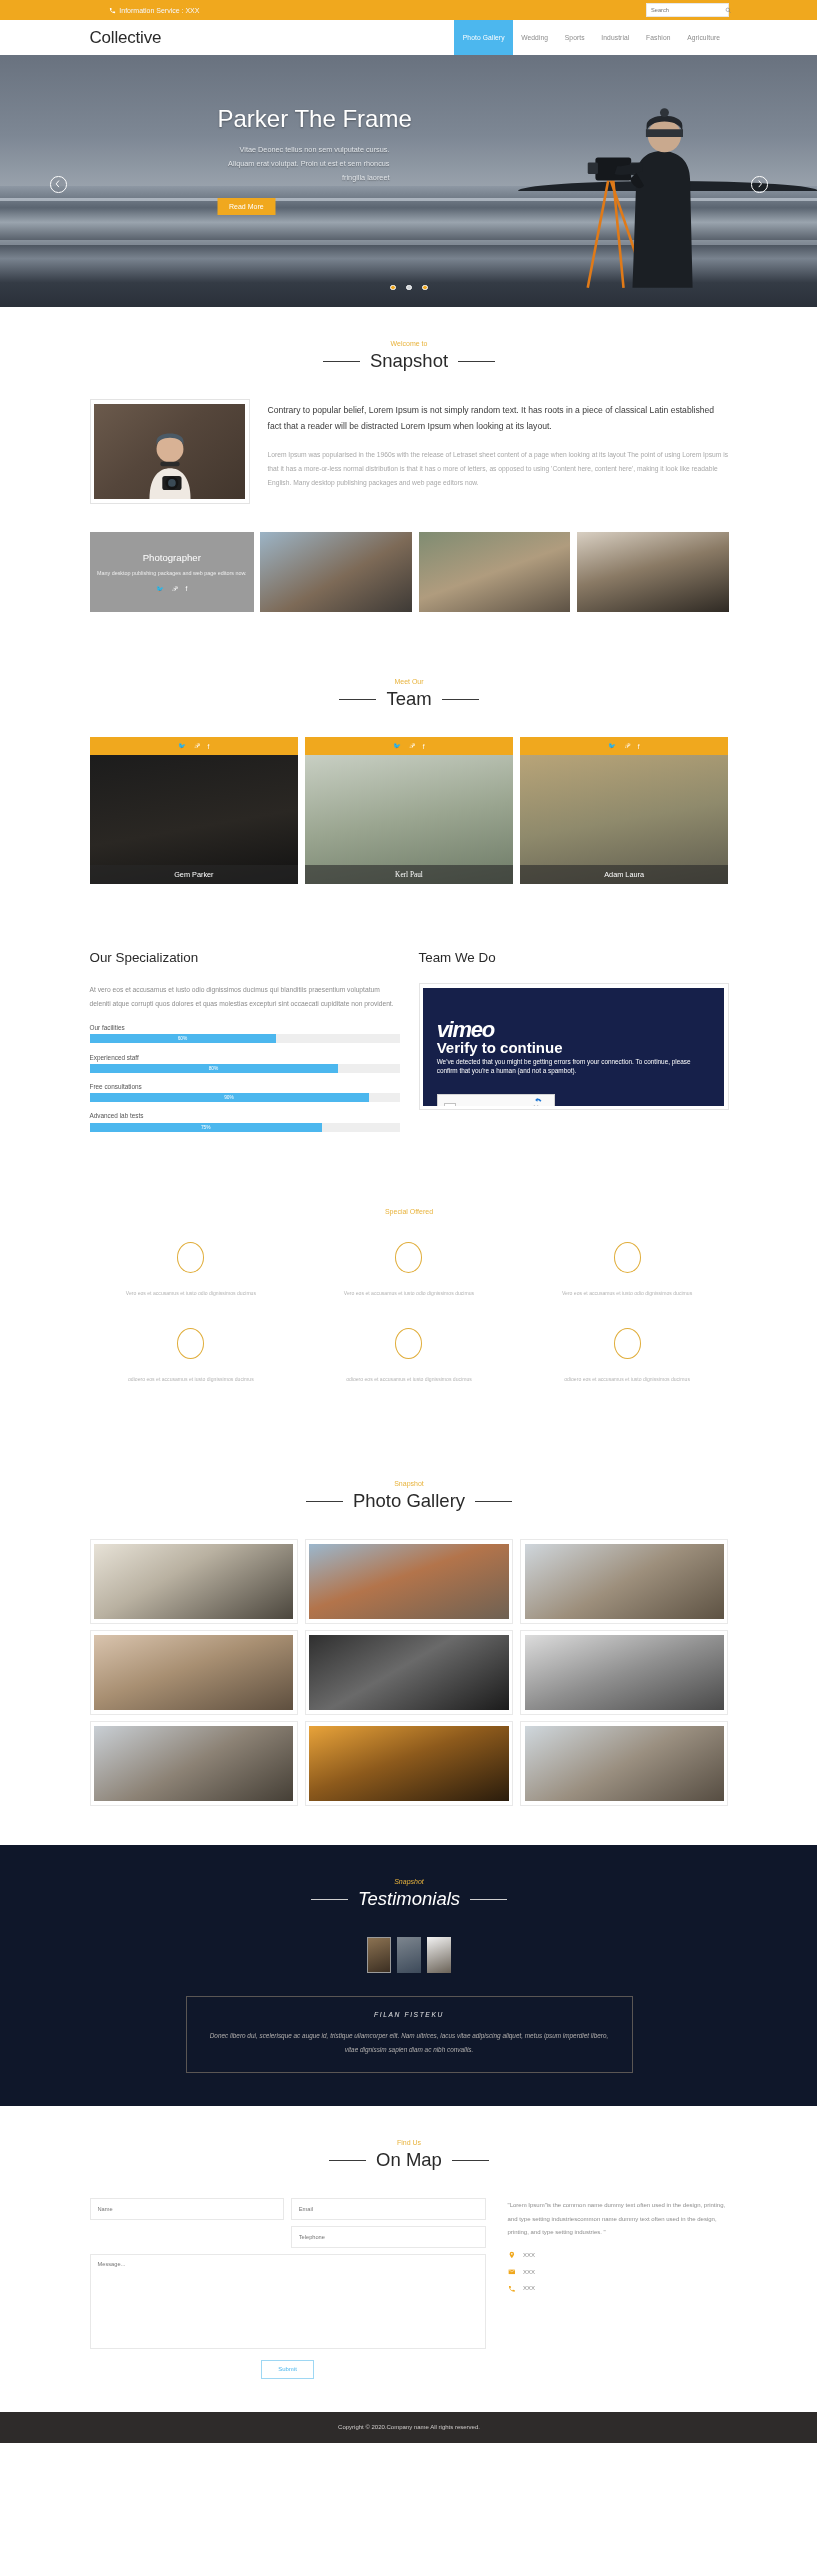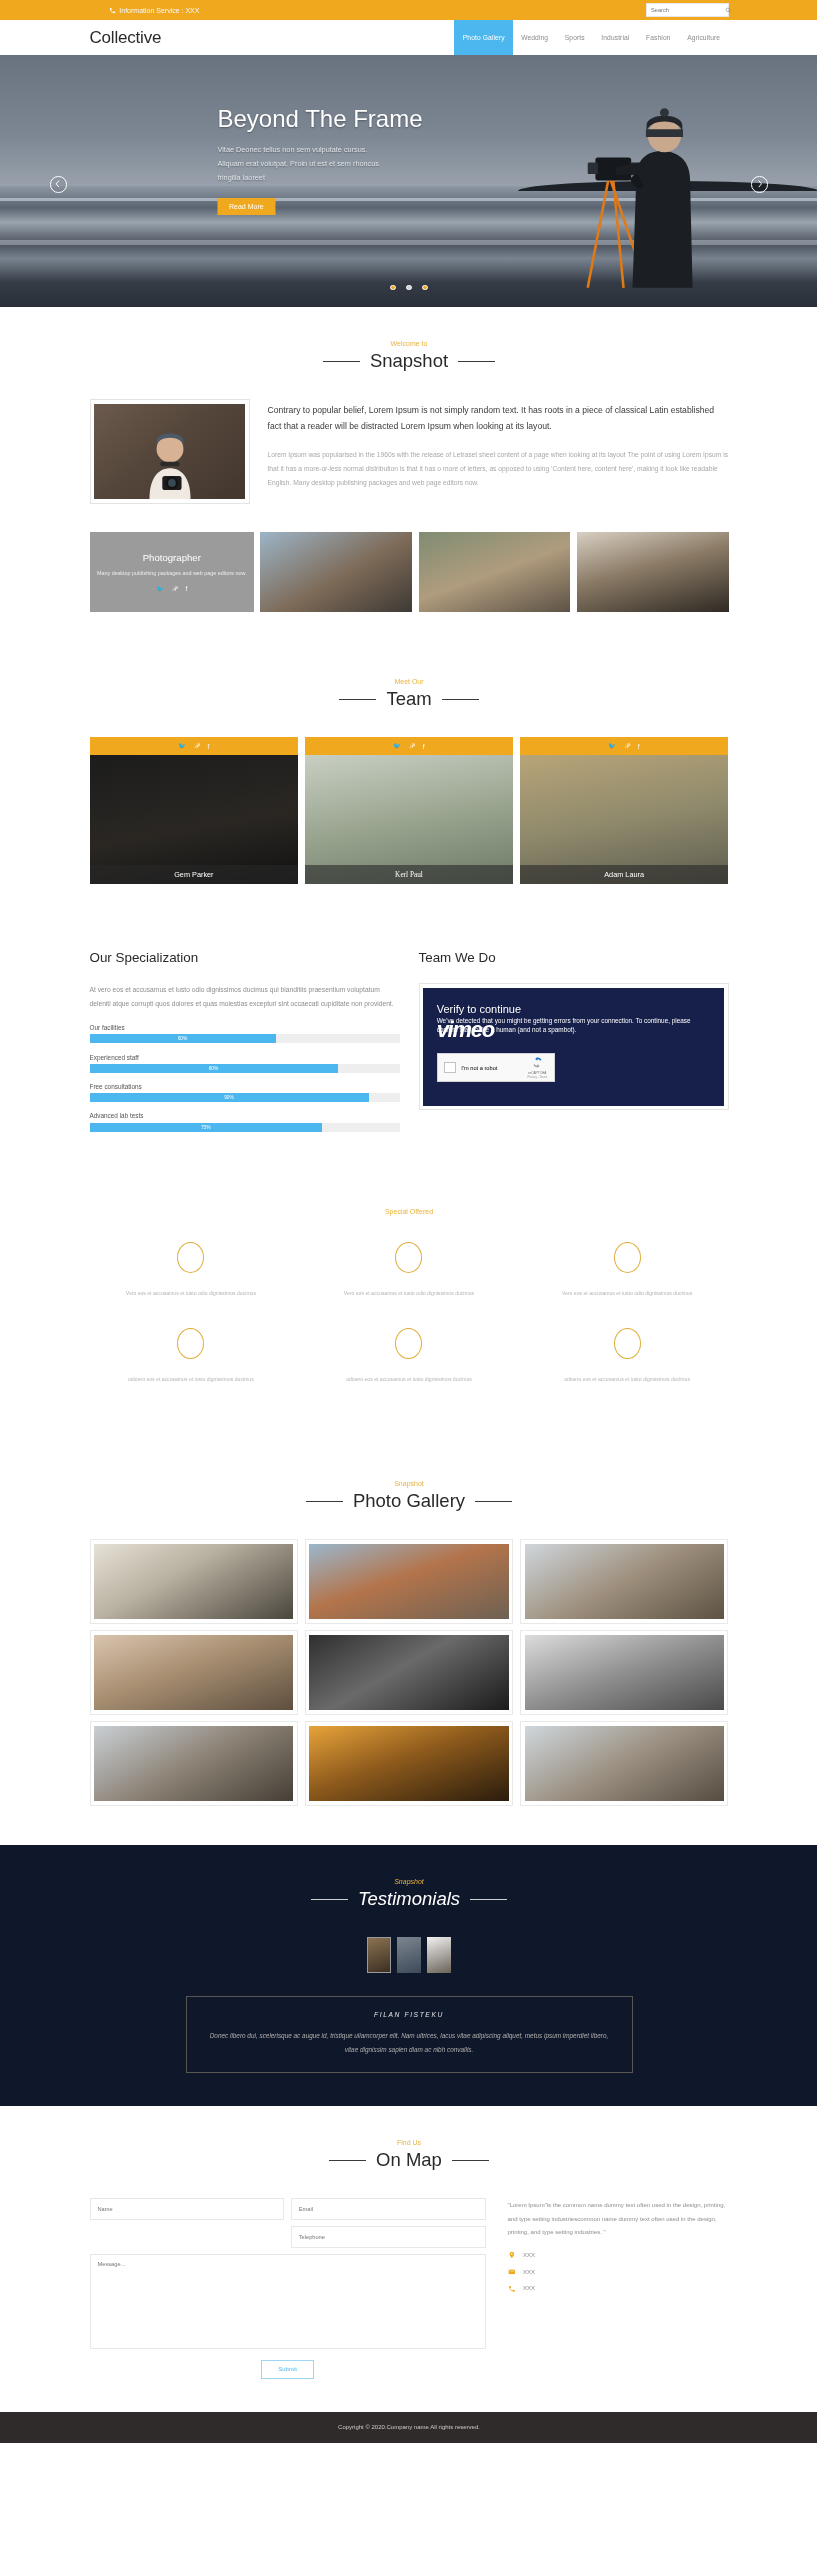--- a/index.html
+++ b/index.html
@@ -95,20 +95,21 @@
     width: 639px; top: 50px;
   }
   .hero-title {
     font-size: 24px; color: #fff; font-weight: 400; margin-left: 128px;
     text-shadow: 0 0.6px 1.9px rgba(0,0,0,.35);
   }
   .hero-sub {
     margin-left: 128px; margin-top: 10.2px; color: #e2e6ea;
     font-size: 7.3px; line-height: 14px; max-width: 172px;
     text-shadow: 0 0.6px 1.3px rgba(0,0,0,.35);
+    text-align: right;
   }
   .hero-btn {
     margin-left: 128px; margin-top: 12.8px; display: inline-block;
     background: #f0a81e; color: #fff; font-size: 7px;
     padding: 5.1px 11.5px; border: 0; cursor: pointer;
     font-family: "Liberation Sans", sans-serif;
   }
   .hero-arrow {
     position: absolute; top: 121px; width: 16.6px; height: 16.6px;
     border: 1.3px solid #fff; border-radius: 50%;
@@ -207,21 +208,21 @@
     background: #4cb7ee; height: 100%; color: #fff; font-size: 4.8px;
     display: flex; align-items: center; justify-content: center;
   }
   .video-frame {
     border: 0.6px solid #e4e4e4; padding: 3.2px; background: #fff;
   }
   .video-inner {
     background: #16204a; height: 118px; padding: 15.3px 14px;
     position: relative; color: #fff; overflow: hidden;
   }
-  .vm-title { font-size: 11px; font-weight: normal; margin-bottom: 1.3px; }
+  .vm-title { font-size: 15px; font-weight: bold; margin-bottom: 1.3px; margin-top: 36px; }
   .vm-body { font-size: 6.4px; line-height: 9px; }
   .vm-logo {
     position: absolute; left: 14px; top: 29px; font-size: 22px;
     font-weight: bold; font-style: italic; color: #fff; letter-spacing: -1.3px;
   }
   .recaptcha {
     background: #f9f9f9; border: 0.6px solid #d3d3d3; width: 118px; height: 29px;
     margin-top: 19px; display: flex; align-items: center; padding: 0 6.4px;
     position: relative;
   }
@@ -365,21 +366,21 @@
 
     <circle cx="240" cy="62" r="26" fill="#c9a98e"></circle>
     <path d="M212 58 C212 34 268 34 268 58 L268 46 C268 26 212 26 212 46 Z" fill="#23272c"></path>
     <path d="M211 52 h58 v12 h-58 z" fill="#2e3339"></path>
     <circle cx="240" cy="26" r="7" fill="#2e3339"></circle>
 
     <path d="M206 118 C186 122 172 126 162 122 L166 110 C180 110 196 104 206 104 Z" fill="#1b1f24"></path>
   </svg>
 
   <div class="hero-content">
-    <h1 class="hero-title">Beyond The Frame</h1>
+    <h1 class="hero-title">Parker The Frame</h1>
     <p class="hero-sub">Vitae Deonec tellus non sem vulputate cursus. Aliquam erat volutpat. Proin ut est et sem rhoncus fringilla laoreet</p>
     <button class="hero-btn">Read More</button>
   </div>
 
   <div class="hero-arrow left">
     <svg width="5.7" height="7.7" viewBox="0 0 10 14">
       <polyline points="7,1 2,7 7,13" fill="none" stroke="#fff" stroke-width="1.8"></polyline>
     </svg>
   </div>
   <div class="hero-arrow right">

